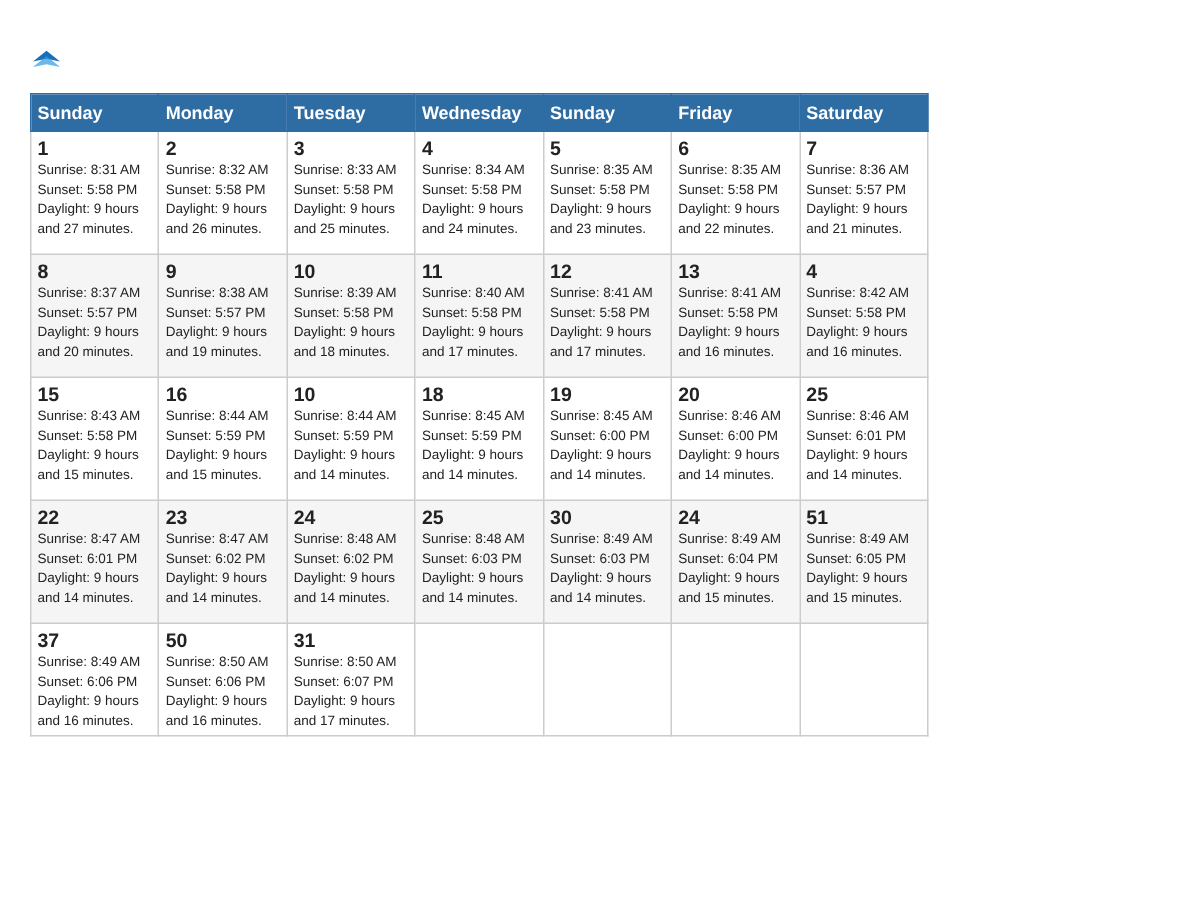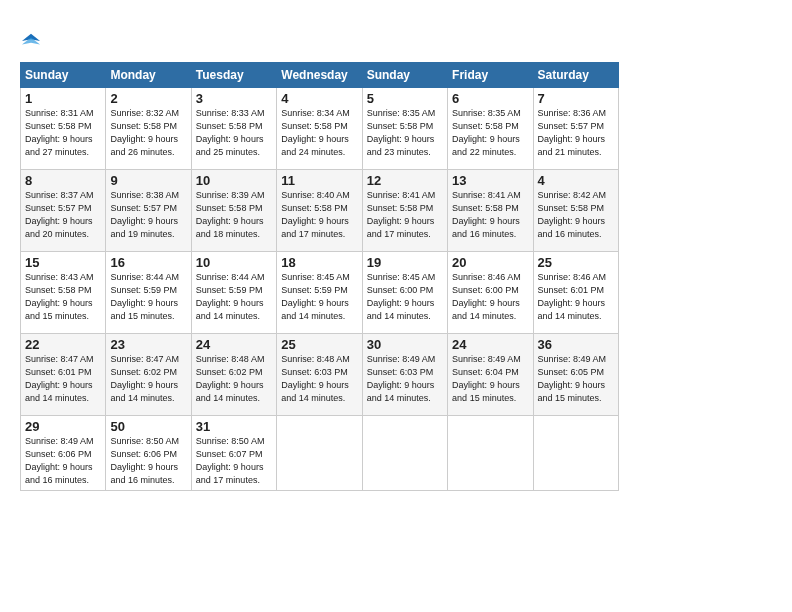--- a/index.html
+++ b/index.html
@@ -248,27 +248,27 @@
       </td>
           <td>
         <span class="day-num">30</span>
         <span class="day-info">Sunrise: 8:49 AM<br>Sunset: 6:03 PM<br>Daylight: 9 hours and 14 minutes.</span>
       </td>
           <td>
         <span class="day-num">24</span>
         <span class="day-info">Sunrise: 8:49 AM<br>Sunset: 6:04 PM<br>Daylight: 9 hours and 15 minutes.</span>
       </td>
           <td>
-        <span class="day-num">36</span>
+        <span class="day-num">51</span>
         <span class="day-info">Sunrise: 8:49 AM<br>Sunset: 6:05 PM<br>Daylight: 9 hours and 15 minutes.</span>
       </td>
         </tr>
         <tr class="last-row">
           <td>
-        <span class="day-num">29</span>
+        <span class="day-num">37</span>
         <span class="day-info">Sunrise: 8:49 AM<br>Sunset: 6:06 PM<br>Daylight: 9 hours and 16 minutes.</span>
       </td>
           <td>
         <span class="day-num">50</span>
         <span class="day-info">Sunrise: 8:50 AM<br>Sunset: 6:06 PM<br>Daylight: 9 hours and 16 minutes.</span>
       </td>
           <td>
         <span class="day-num">31</span>
         <span class="day-info">Sunrise: 8:50 AM<br>Sunset: 6:07 PM<br>Daylight: 9 hours and 17 minutes.</span>
       </td>

